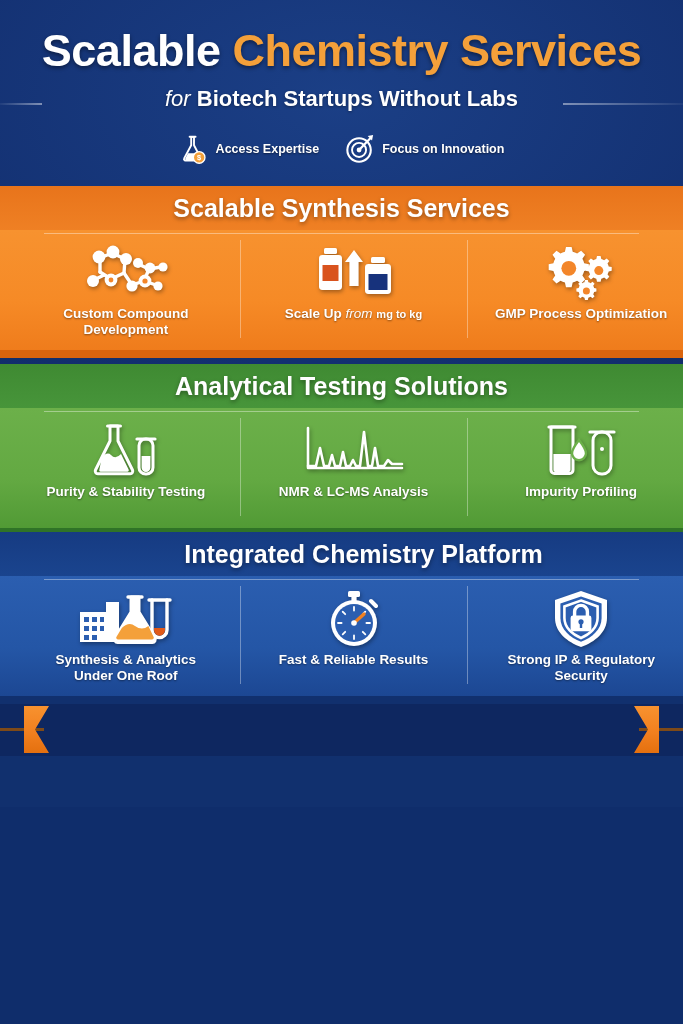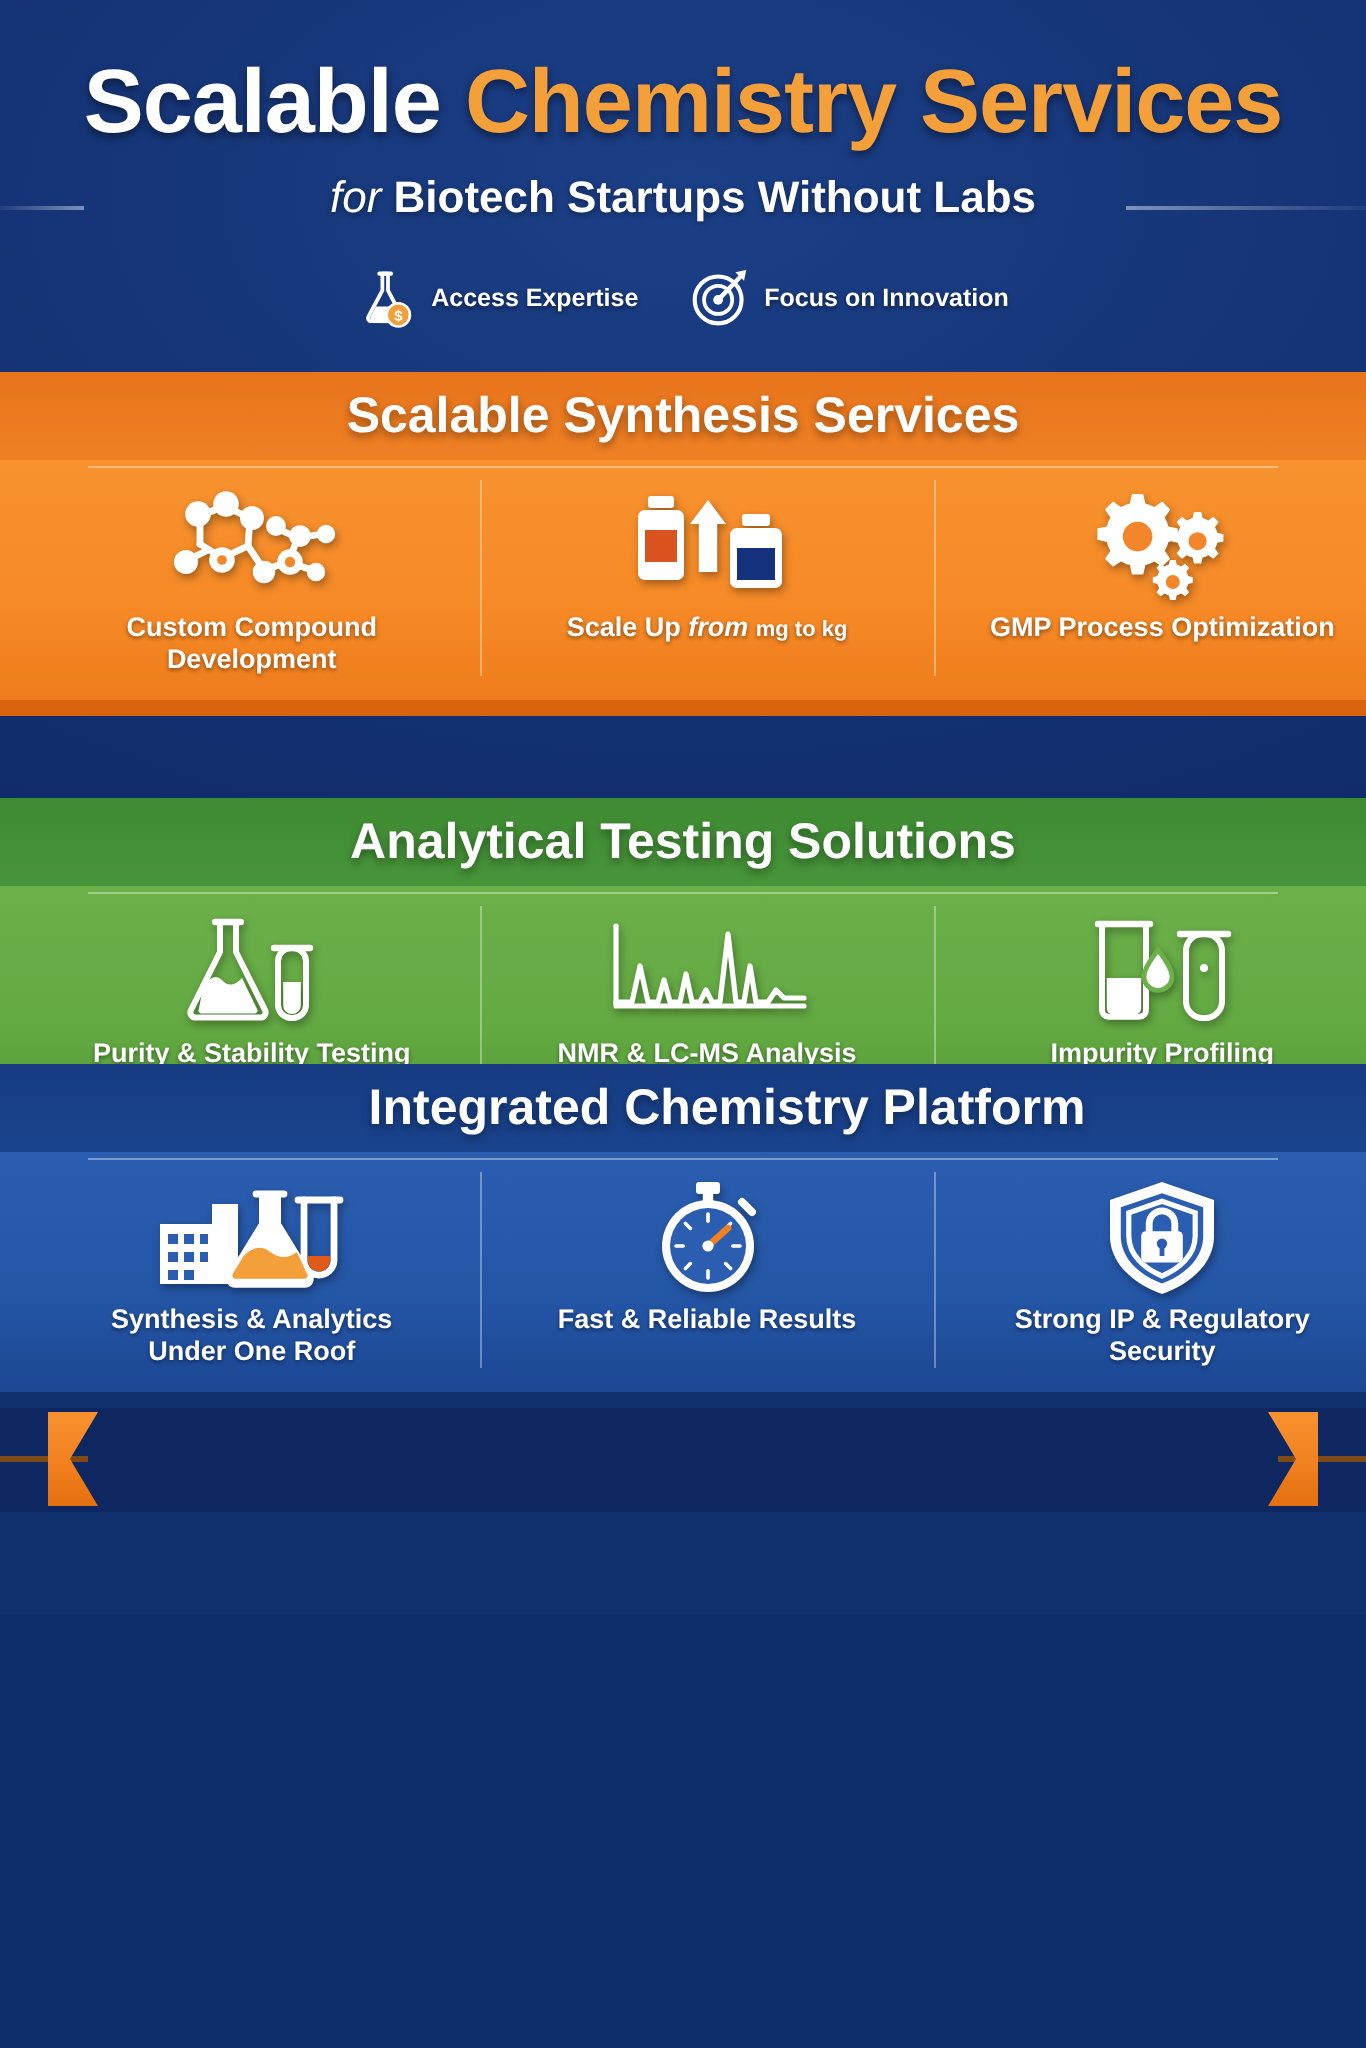--- a/index.html
+++ b/index.html
@@ -157,32 +157,32 @@
   .col-label {
     margin-top: 4px;
     text-align: center;
     font-size: 13.5px;
     font-weight: bold;
     color: #ffffff;
     line-height: 16px;
     text-shadow: 0 1px 2px rgba(0,0,0,0.45);
     padding: 0 6px;
   }
-  .col-label .it { font-style: italic; font-weight: bold; }
+  .col-label .it { font-style: italic; font-weight: normal; }
   .col-label .sm { font-size: 11px; }
 
   
   .band-orange { top: 186px; border-radius: 30px; }
   .band-orange .band-head { background: linear-gradient(to bottom, #e8741b 0%, #ef8024 100%); }
   .band-orange .band-body { background: linear-gradient(to bottom, #f7922f 0%, #f68a26 60%, #ef7c1c 100%); }
   .band-orange .band-foot { background: #da640e; }
 
   
   .band-green { top: 364px; }
-  .band-green .band-head { background: linear-gradient(to bottom, #3f8a32 0%, #47953a 100%); margin-top: 35px; }
+  .band-green .band-head { background: linear-gradient(to bottom, #3f8a32 0%, #47953a 100%); }
   .band-green .band-body { background: linear-gradient(to bottom, #6cb04a 0%, #63a942 60%, #519a35 100%); }
   .band-green .band-foot { background: #2f7327; }
 
   
   .band-blue { top: 532px; }
   .band-blue .band-head { background: linear-gradient(to bottom, #163b82 0%, #1a448e 100%); padding-left: 44px; }
   .band-blue .band-body { background: linear-gradient(to bottom, #2b5eb0 0%, #2456a6 60%, #1c4793 100%); }
   .band-blue .band-foot { background: #11306e; }
 
   

